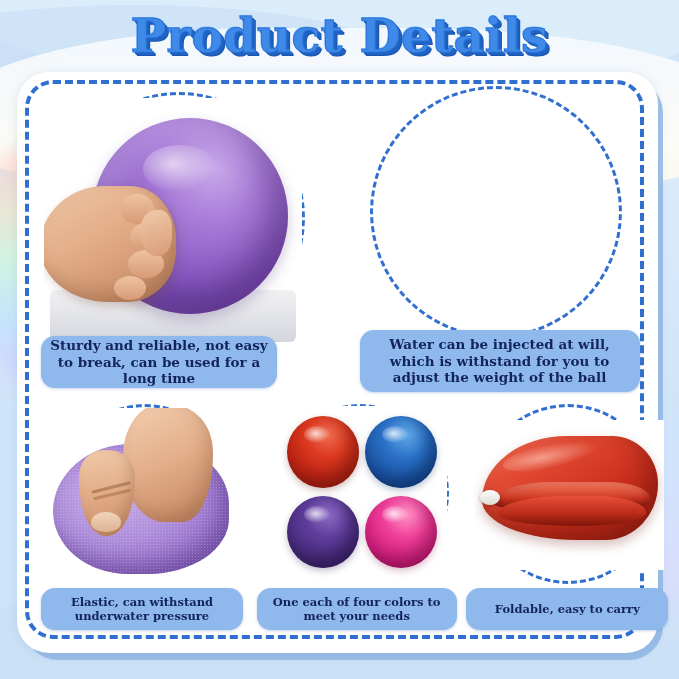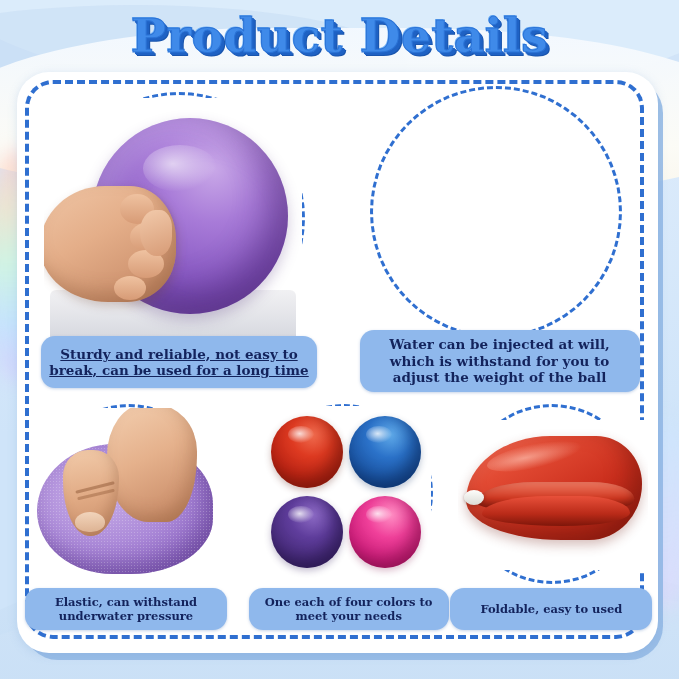--- a/index.html
+++ b/index.html
@@ -70,21 +70,21 @@
 
   
   .content{position:absolute;left:17px;top:72px;width:641px;height:581px;z-index:4;}
 
   .row-top{position:absolute;top:8px;left:0;width:641px;height:318px;
            display:flex;}
   .cell-top{flex:1;position:relative;}
 
   .row-bot{position:absolute;top:330px;left:0;width:641px;height:250px;
            display:flex;}
-  .cell-bot{flex:1;position:relative;}
+  .cell-bot{flex:1;position:relative;margin-left:16px;}
 
   .circle-dash{
     position:absolute;border:3px dashed #2f6fd0;border-radius:50%;
     box-sizing:border-box;
   }
   .photo{position:absolute;overflow:hidden;}
 
   
   .cap{
     position:absolute;background:#8fb8ec;border-radius:14px;
@@ -282,21 +282,21 @@
           <div class="i1-floor"></div>
           <div class="i1-ball"></div>
           <div class="i1-dent"></div>
           <div class="i1-fist"></div>
           <div class="i1-knu i1-k1"></div>
           <div class="i1-knu i1-k2"></div>
           <div class="i1-knu i1-k3"></div>
           <div class="i1-knu i1-k4"></div>
           <div class="i1-thumb"></div>
         </div>
-        <div class="cap cap-top" style="left:24px;top:256px;width:276px;height:52px;text-decoration:underline;">Sturdy and reliable, not easy to break, can be used for a long time</div>
+        <div class="cap cap-top" style="left:24px;top:256px;width:236px;height:52px;">Sturdy and reliable, not easy to break, can be used for a long time</div>
       </div>
 
       <div class="cell-top">
         <div class="circle-dash" style="left:32px;top:6px;width:252px;height:252px;"></div>
         <div class="cap cap-top" style="left:22px;top:250px;width:280px;height:62px;">Water can be injected at will, which is withstand for you to adjust the weight of the ball</div>
       </div>
     </div>
 
     <div class="row-bot">
 
@@ -316,31 +316,31 @@
       </div>
 
       <div class="cell-bot">
         <div class="circle-dash" style="left:24px;top:2px;width:178px;height:178px;"></div>
         <div class="photo img4">
           <div class="b4 b4-red"></div>
           <div class="b4 b4-blue"></div>
           <div class="b4 b4-purple"></div>
           <div class="b4 b4-pink"></div>
         </div>
-        <div class="cap cap-bot" style="left:18px;top:186px;width:200px;height:42px;">One each of four colors to meet your needs</div>
+        <div class="cap cap-bot" style="left:10px;top:186px;width:200px;height:42px;">One each of four colors to meet your needs</div>
       </div>
 
       <div class="cell-bot">
         <div class="circle-dash" style="left:18px;top:2px;width:180px;height:180px;"></div>
         <div class="photo img5">
           <div class="i5-body"></div>
           <div class="i5-hi"></div>
           <div class="i5-inner"></div>
           <div class="i5-fold1"></div>
           <div class="i5-fold2"></div>
           <div class="i5-plug"></div>
         </div>
-        <div class="cap cap-bot" style="left:6px;top:186px;width:202px;height:42px;">Foldable, easy to used</div>
+        <div class="cap cap-bot" style="left:6px;top:186px;width:202px;height:42px;">Foldable, easy to carry</div>
       </div>
     </div>
 
   </div>
 </div>
 
 </body></html>

